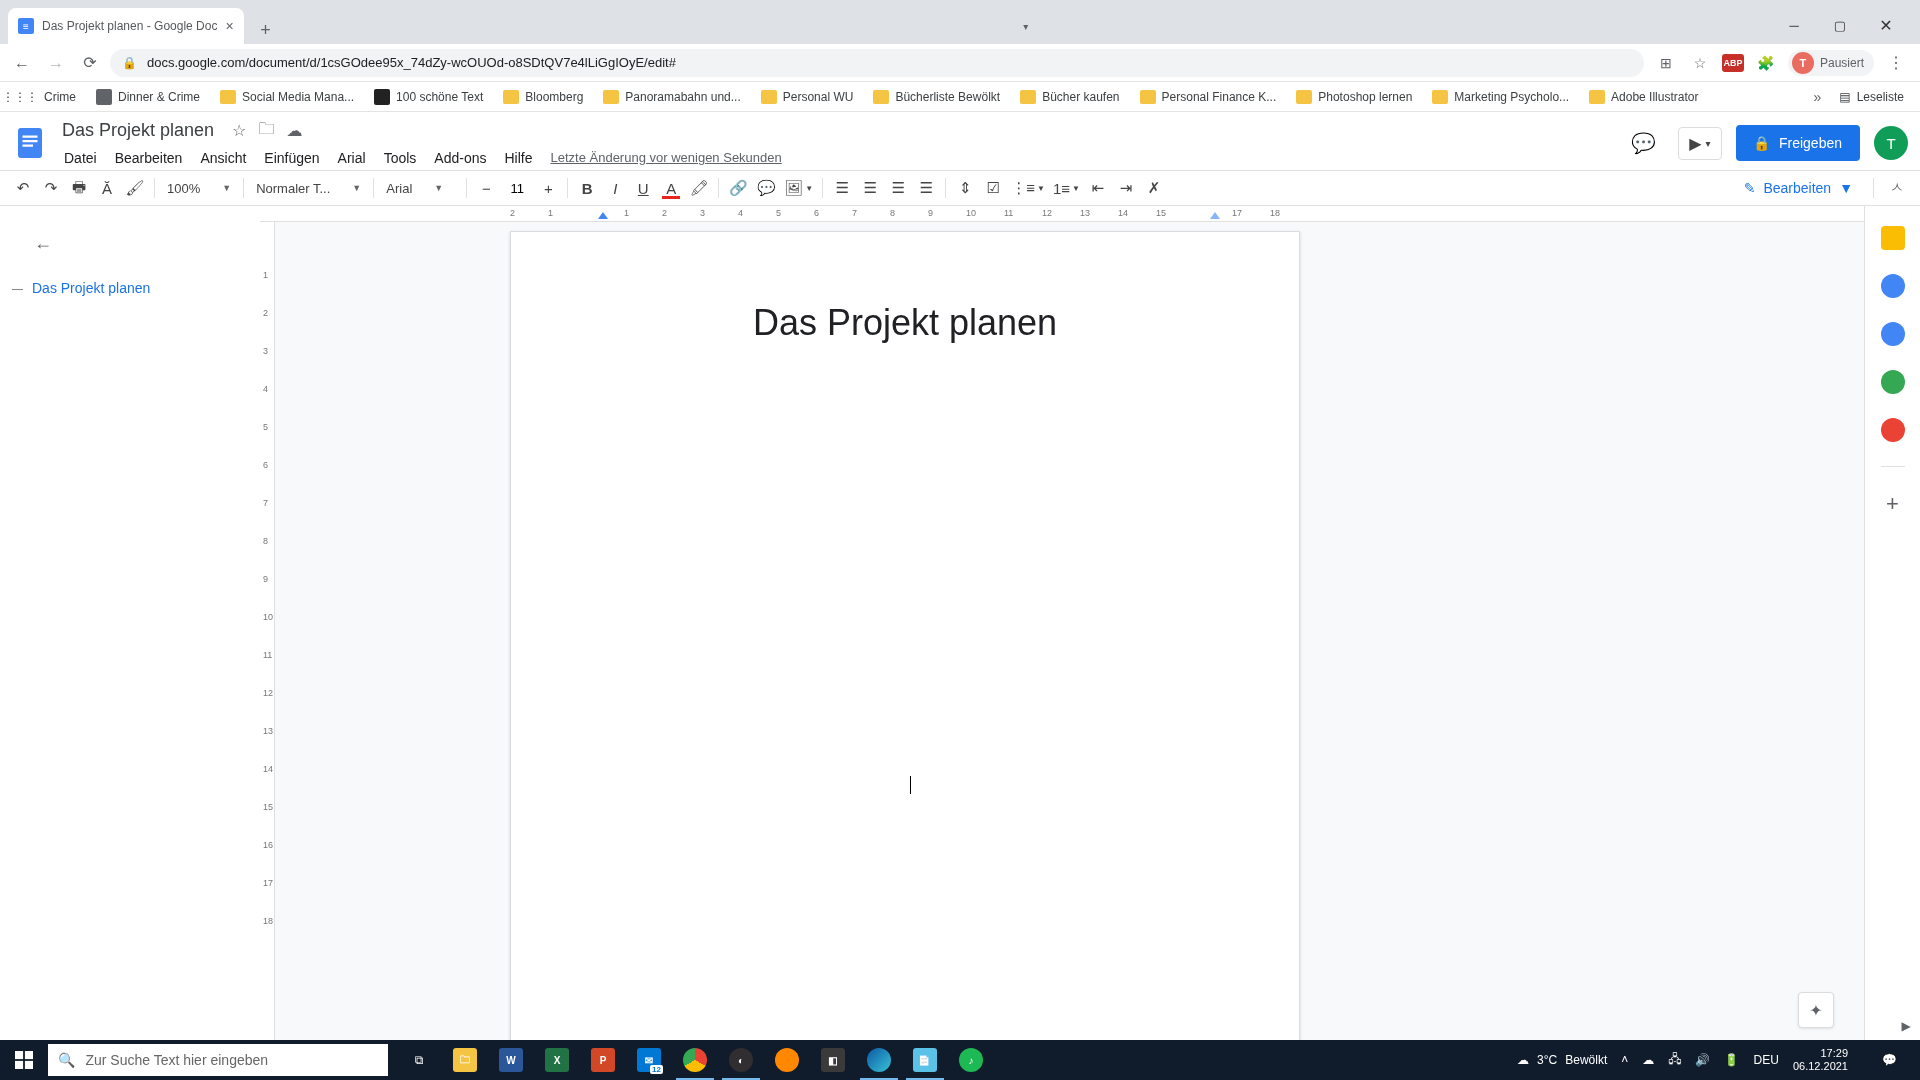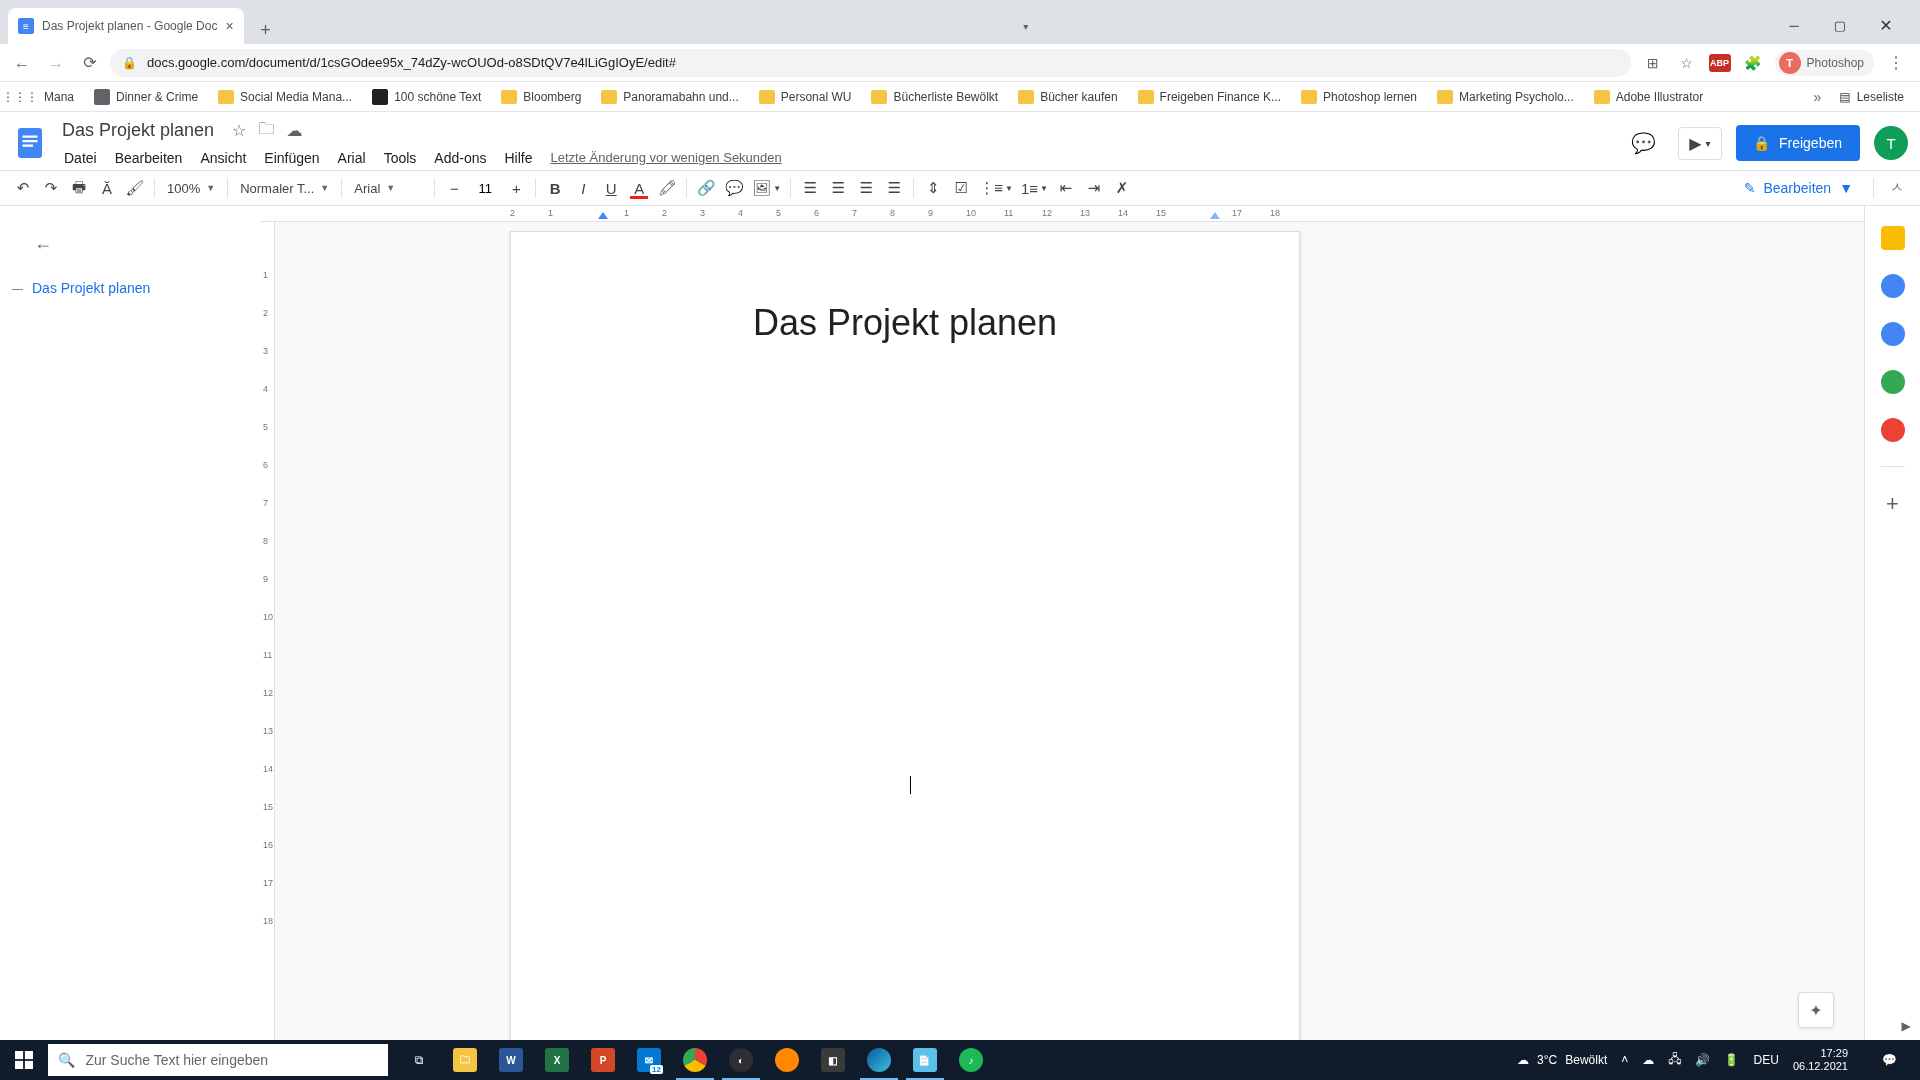--- a/index.html
+++ b/index.html
@@ -51,21 +51,21 @@
 .header-right { margin-left:auto; display:flex; align-items:center; gap:14px; }
 .hdr-btn { width:40px; height:40px; display:flex; align-items:center; justify-content:center; color:#444; font-size:20px; border-radius:50%; }
 .meet-btn { display:flex; align-items:center; gap:4px; padding:6px 10px; border:1px solid #dadce0; border-radius:4px; color:#444; }
 .share-btn { background:#1a73e8; color:#fff; border-radius:4px; padding:0 18px; height:36px; display:flex; align-items:center; gap:8px; font-size:14px; font-weight:500; }
 .user-avatar { width:34px; height:34px; border-radius:50%; background:#0f9d58; color:#fff; display:flex; align-items:center; justify-content:center; font-weight:500; font-size:15px; }
 
 
 .docs-toolbar { height:36px; border-top:1px solid #e0e0e0; border-bottom:1px solid #e0e0e0; display:flex; align-items:center; padding:0 10px; gap:2px; background:#fff; }
 .tb-btn { min-width:26px; height:26px; display:flex; align-items:center; justify-content:center; color:#444; font-size:15px; border-radius:2px; cursor:pointer; padding:0 3px; }
 .tb-sep { width:1px; height:20px; background:#e0e0e0; margin:0 4px; }
-.tb-select { display:flex; align-items:center; gap:6px; padding:0 6px; font-size:13px; color:#444; height:26px; cursor:pointer; }
+.tb-select { display:flex; align-items:center; gap:22px; padding:0 6px; font-size:13px; color:#444; height:26px; cursor:pointer; }
 .tb-select .caret { font-size:9px; color:#666; }
 .zoom { min-width:54px; justify-content:space-between; }
 .style-sel { min-width:94px; justify-content:space-between;align-items:center; }
 .font-sel { min-width:80px; }
 .size-box { display:flex; align-items:center; gap:4px; }
 .size-val { width:28px; text-align:center; font-size:13px; }
 .textcolor { position:relative; }
 .textcolor::after { content:""; position:absolute; bottom:2px; left:4px; right:4px; height:3px; background:#e8241c; }
 .bold { font-weight:bold; }
 .italic { font-style:italic; }
@@ -143,30 +143,30 @@
     <span class="lock">🔒</span>
     <span>docs.google.com/document/d/1csGOdee95x_74dZy-wcOUOd-o8SDtQV7e4lLiGgIOyE/edit#</span>
   </div>
   <div class="right-icons">
     <div class="ext-icon">⊞</div>
     <div class="ext-icon">☆</div>
     <div class="ext-icon abp">ABP</div>
     <div class="ext-icon">🧩</div>
     <div class="avatar-pill">
       <div class="avatar-circle">T</div>
-      <span>Photoshop</span>
+      <span>Pausiert</span>
     </div>
     <div class="kebab">⋮</div>
   </div>
 </div>
 
 <div class="bookmarks">
   <div class="apps">⋮⋮⋮</div>
   <div class="bk">
-      <span>Mana</span>
+      <span>Crime</span>
     </div>
   <div class="bk">
       <span class="bico"></span>
       <span>Dinner &amp; Crime</span>
     </div>
   <div class="bk">
       <span class="folder"></span>
       <span>Social Media Mana...</span>
     </div>
   <div class="bk">
@@ -188,21 +188,21 @@
   <div class="bk">
       <span class="folder"></span>
       <span>Bücherliste Bewölkt</span>
     </div>
   <div class="bk">
       <span class="folder"></span>
       <span>Bücher kaufen</span>
     </div>
   <div class="bk">
       <span class="folder"></span>
-      <span>Freigeben Finance K...</span>
+      <span>Personal Finance K...</span>
     </div>
   <div class="bk">
       <span class="folder"></span>
       <span>Photoshop lernen</span>
     </div>
   <div class="bk">
       <span class="folder"></span>
       <span>Marketing Psycholo...</span>
     </div>
   <div class="bk">

